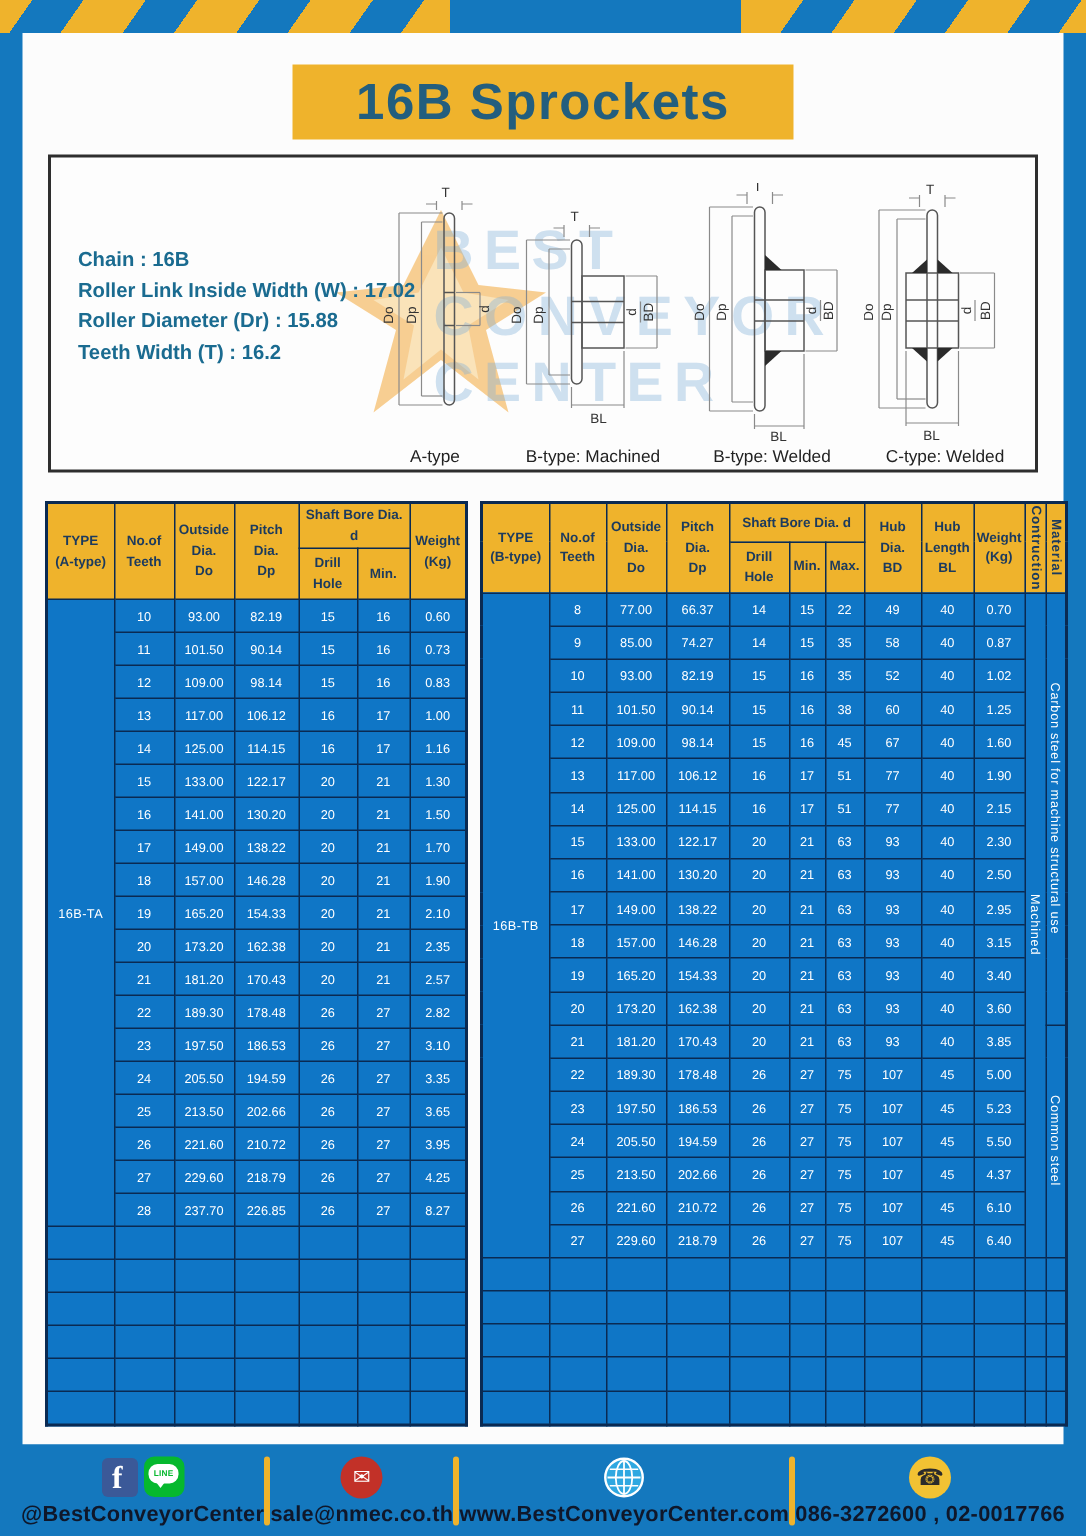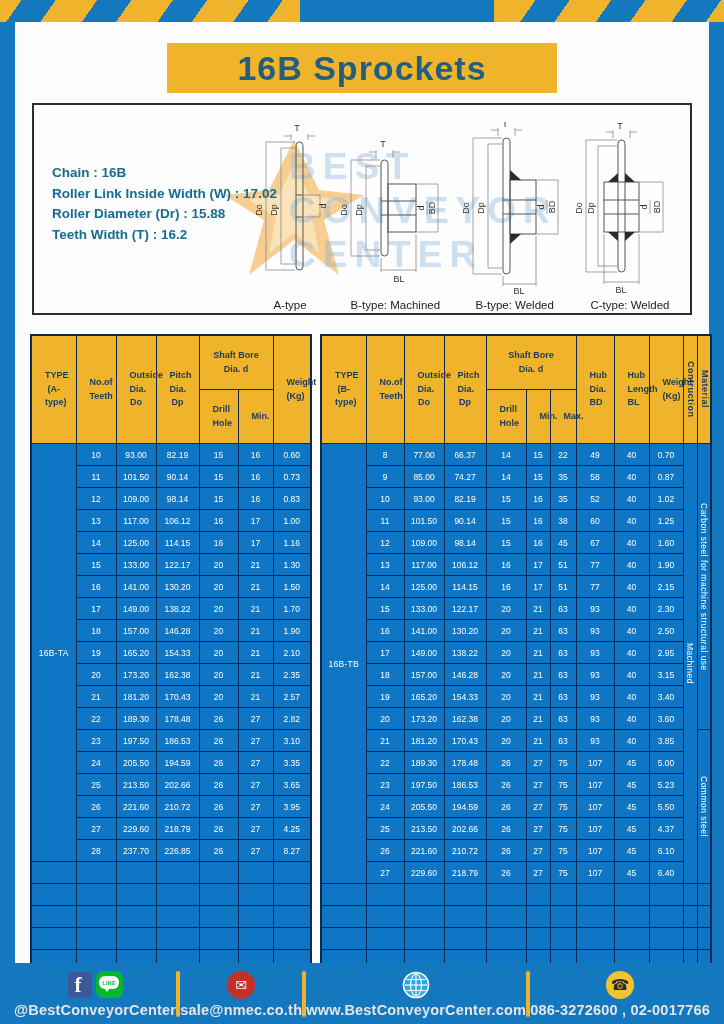--- a/index.html
+++ b/index.html
@@ -9,21 +9,21 @@
 
   
   .top-band { position:absolute; top:0; left:0; right:0; height:22px; background:#1478BE; overflow:hidden; }
   .stripe-group { position:absolute; top:0; height:22px; }
   .stripe-left  { left:-20px; width:320px; background:repeating-linear-gradient(125deg,#EFB32C 0 34px, rgba(0,0,0,0) 34px 62px); }
   .stripe-right { right:-20px; width:250px; background:repeating-linear-gradient(125deg,#EFB32C 0 34px, rgba(0,0,0,0) 34px 62px); }
 
   
   .page-body { position:absolute; left:15px; right:15px; top:22px; bottom:61px; background:#fcfcfc; }
 
-  .title-banner { position:absolute; left:50%; transform:translateX(-50%); top:21px; width:390px; height:50px;
+  .title-banner { position:absolute; left:50%; transform:translateX(-50%); top:21px; width:334px; height:50px;
                   background:#EFB32C; display:flex; align-items:center; justify-content:center; }
   .title-banner h1 { font-size:34px; font-weight:bold; color:#235E7E; letter-spacing:1px; }
 
   
   .spec-box { position:absolute; left:17px; right:17px; top:81px; height:212px; border:2px solid #2e2e2e; background:#fdfdfd; overflow:hidden; }
   .watermark { position:absolute; left:255px; top:40px; width:320px; z-index:0;
                font-weight:bold; font-size:37px; line-height:44px; letter-spacing:7px;
                color:rgba(130,175,215,0.38); }
   .wm-shape { position:absolute; left:190px; top:30px; z-index:0; opacity:0.55; }
   .spec-lines { position:absolute; left:18px; top:58px; z-index:2; }
@@ -35,34 +35,34 @@
   .diagram svg { display:block; margin:0 auto; }
   .dg-line { stroke:#555; stroke-width:1; fill:none; }
   .dg-dim  { stroke:#8a8a8a; stroke-width:0.8; fill:none; }
   .dg-txt  { font-size:9px; fill:#333; font-family:"Liberation Sans", sans-serif; }
   .dg-fill { fill:#2b2b2b; }
 
   
   .tables { position:absolute; left:15px; top:312px; display:flex; gap:8px; }
   .spec-table { border-collapse:collapse; table-layout:fixed; border:2.5px solid #0A2A52; background:#0F76C6; }
   .spec-table th { background:#EFB32C; color:#1B3A5E; font-size:9px; font-weight:bold;
-                   white-space:pre-line; line-height:1.5; border:1.5px solid #0A2A52; padding:13px; text-align:center; vertical-align:middle; }
+                   white-space:pre-line; line-height:1.5; border:1.5px solid #0A2A52; padding:1px; text-align:center; vertical-align:middle; }
   .spec-table td { background:#0F76C6; color:#fff; font-size:8.5px; text-align:center; vertical-align:middle;
                    border:1.5px solid #0A2A52; height:22px; padding:0 1px; }
   .hrow1 { height:26px; } .hrow2 { height:34px; }
   .type-cell { font-size:9px; letter-spacing:0.3px; }
   .vert-th { writing-mode:vertical-rl; font-size:7.5px; letter-spacing:0.5px; padding:2px 0; }
   .vert-cell { writing-mode:vertical-rl; font-size:7.5px; letter-spacing:0.5px; }
 
   
   .footer { position:absolute; left:0; right:0; bottom:0; height:61px; background:#1478BE;
             display:flex; align-items:center; justify-content:space-between; padding:0 14px; }
   .f-group { display:flex; flex-direction:column; align-items:center; gap:2px; }
   .f-icons { display:flex; gap:4px; align-items:center; height:30px; }
-  .f-label { color:#e5e5e5; font-weight:bold; font-size:14.5px; white-space:nowrap; letter-spacing:0.2px; }
+  .f-label { color:#0f172a; font-weight:bold; font-size:14.5px; white-space:nowrap; letter-spacing:0.2px; }
   .f-div { width:4px; height:46px; background:#EFB32C; border-radius:2px; }
   .icon-fb { width:24px; height:26px; background:#3B5998; border-radius:4px; position:relative; overflow:hidden; }
   .icon-fb span { position:absolute; left:7px; top:1px; color:#fff; font-weight:bold; font-size:21px; font-family:"Liberation Serif", serif; }
   .icon-line { width:27px; height:27px; background:#06B82E; border-radius:7px; position:relative; }
   .icon-line .bubble { position:absolute; left:3.5px; top:5px; width:20px; height:13px; background:#fff; border-radius:6px;
                        display:flex; align-items:center; justify-content:center; }
   .icon-line .bubble span { color:#06B82E; font-size:5.5px; font-weight:bold; letter-spacing:0.2px; }
   .icon-line .tail { position:absolute; left:8px; top:16.5px; width:0; height:0; border-left:3px solid transparent; border-right:3px solid transparent; border-top:4px solid #fff; }
   .icon-mail { width:28px; height:28px; border-radius:50%; background:#C23128; display:flex; align-items:center; justify-content:center; }
   .icon-mail span { color:#fff; font-size:14px; font-family:"DejaVu Sans", sans-serif; }

